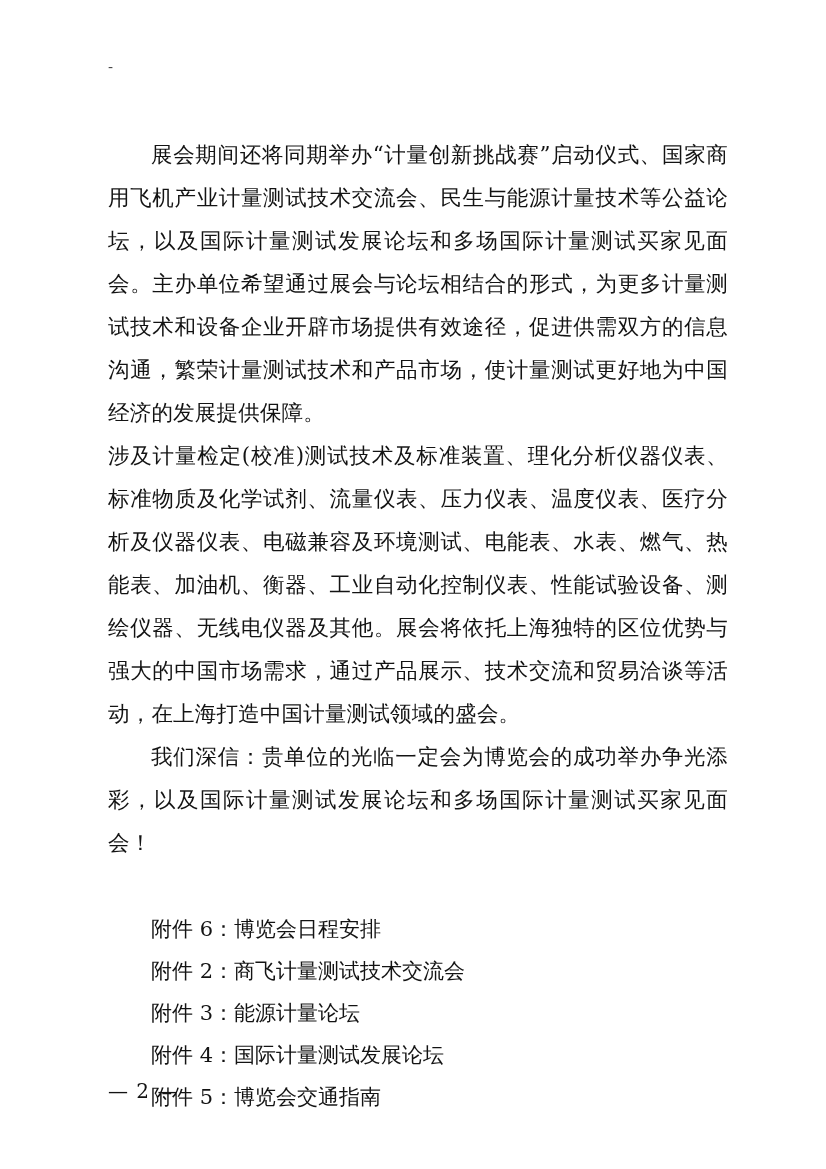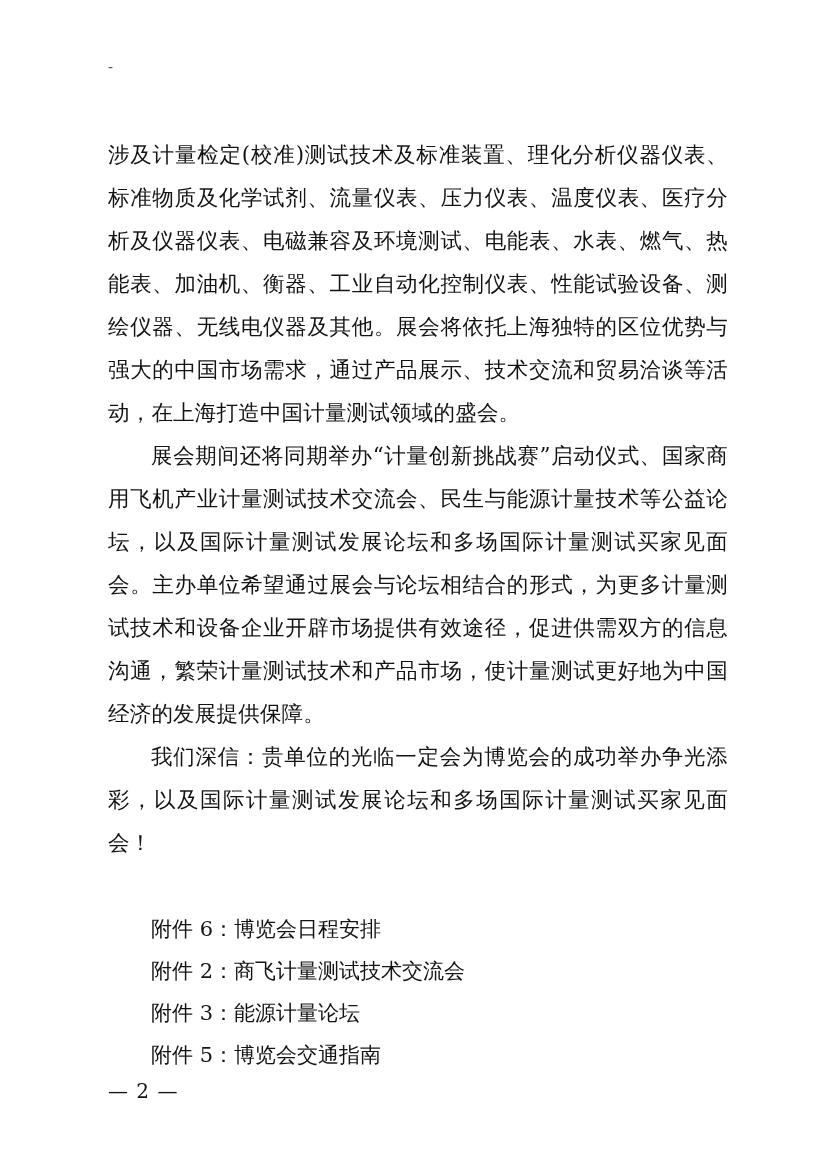--- a/index.html
+++ b/index.html
@@ -73,28 +73,29 @@
 </style>
 </head>
 <body>
 
 <div class="page">
   <div class="content">
 
     <div class="top-mark">-</div>
 
     <div class="body-block">
+      <p class="para indent">展会期间还将同期举办“计量创新挑战赛”启动仪式、国家商用飞机产业计量测试技术交流会、民生与能源计量技术等公益论坛，以及国际计量测试发展论坛和多场国际计量测试买家见面会。主办单位希望通过展会与论坛相结合的形式，为更多计量测试技术和设备企业开辟市场提供有效途径，促进供需双方的信息沟通，繁荣计量测试技术和产品市场，使计量测试更好地为中国经济的发展提供保障。</p>
       <p class="para">涉及计量检定(校准)测试技术及标准装置、理化分析仪器仪表、标准物质及化学试剂、流量仪表、压力仪表、温度仪表、医疗分析及仪器仪表、电磁兼容及环境测试、电能表、水表、燃气、热能表、加油机、衡器、工业自动化控制仪表、性能试验设备、测绘仪器、无线电仪器及其他。展会将依托上海独特的区位优势与强大的中国市场需求，通过产品展示、技术交流和贸易洽谈等活动，在上海打造中国计量测试领域的盛会。</p>
-      <p class="para indent">展会期间还将同期举办“计量创新挑战赛”启动仪式、国家商用飞机产业计量测试技术交流会、民生与能源计量技术等公益论坛，以及国际计量测试发展论坛和多场国际计量测试买家见面会。主办单位希望通过展会与论坛相结合的形式，为更多计量测试技术和设备企业开辟市场提供有效途径，促进供需双方的信息沟通，繁荣计量测试技术和产品市场，使计量测试更好地为中国经济的发展提供保障。</p>
       <p class="para indent">我们深信：贵单位的光临一定会为博览会的成功举办争光添彩，以及国际计量测试发展论坛和多场国际计量测试买家见面会！</p>
     </div>
 
     <div class="attachments">
       <div class="attachment-line">附件 6：博览会日程安排</div>
       <div class="attachment-line">附件 2：商飞计量测试技术交流会</div>
       <div class="attachment-line">附件 3：能源计量论坛</div>
+      <div class="attachment-line">附件 4：国际计量测试发展论坛</div>
       <div class="attachment-line">附件 5：博览会交通指南</div>
     </div>
 
   </div>
 
   <div class="page-number">— 2 —</div>
 </div>
 
 </body></html>

